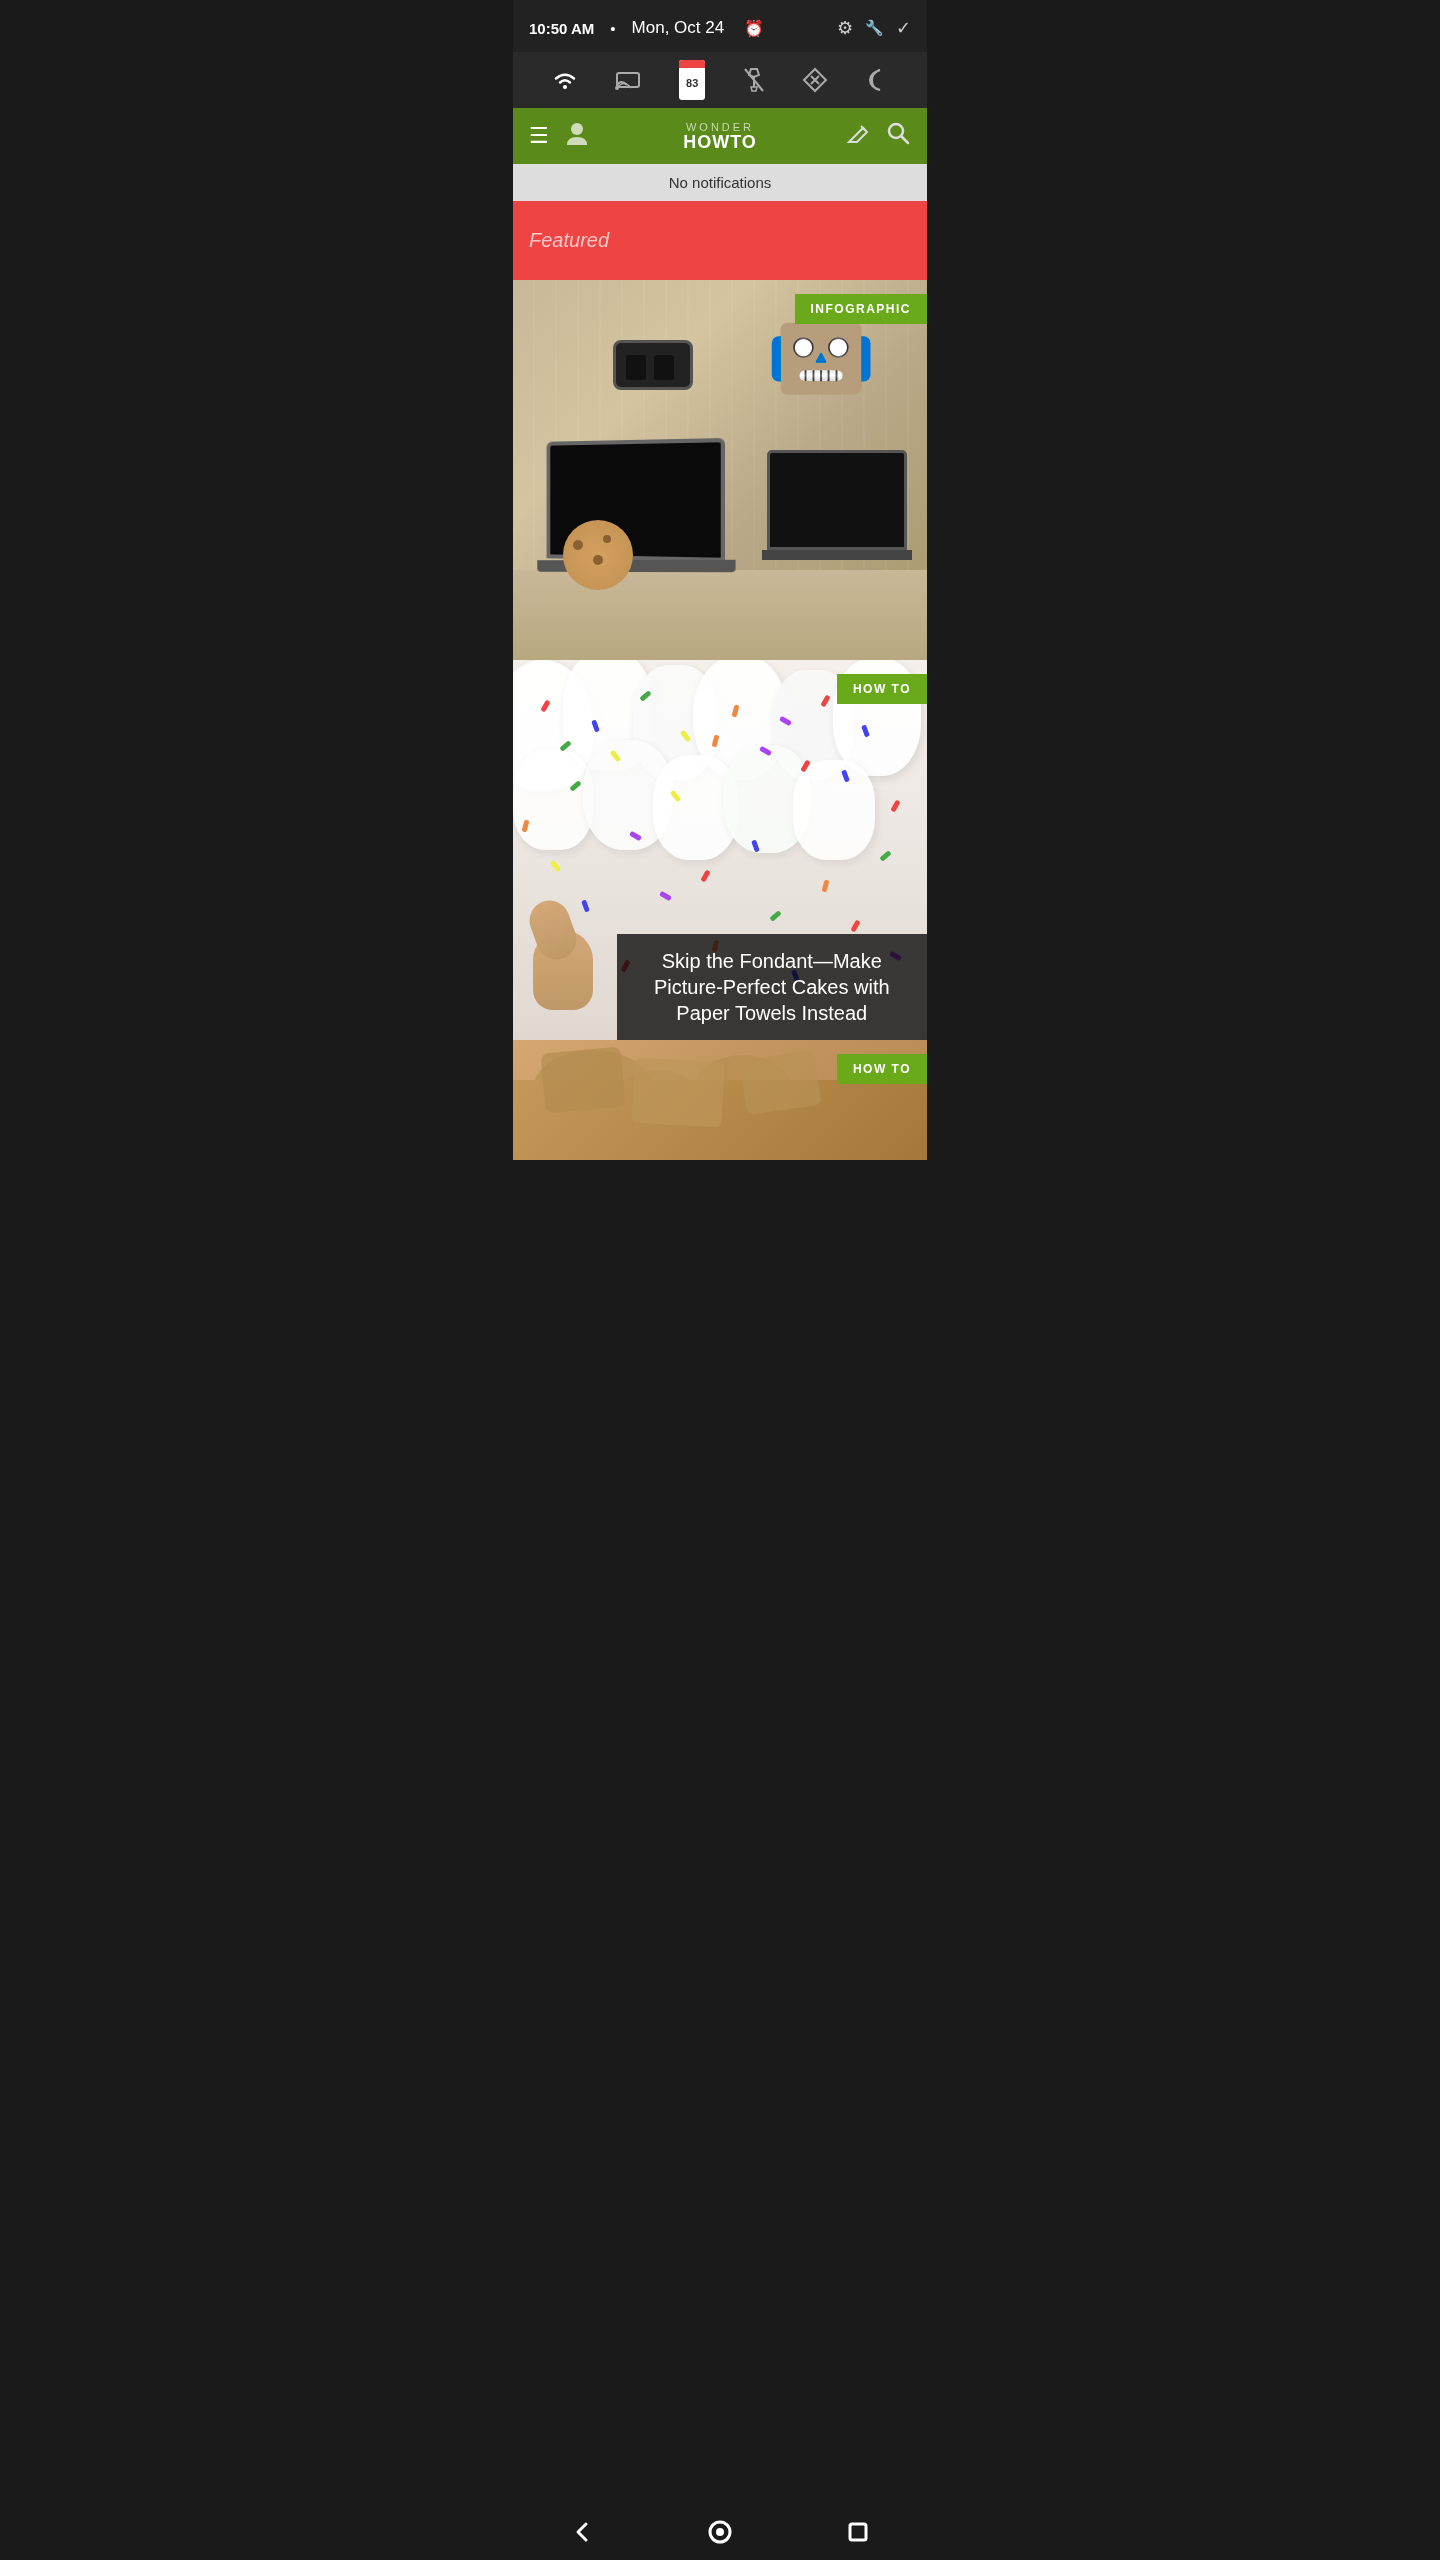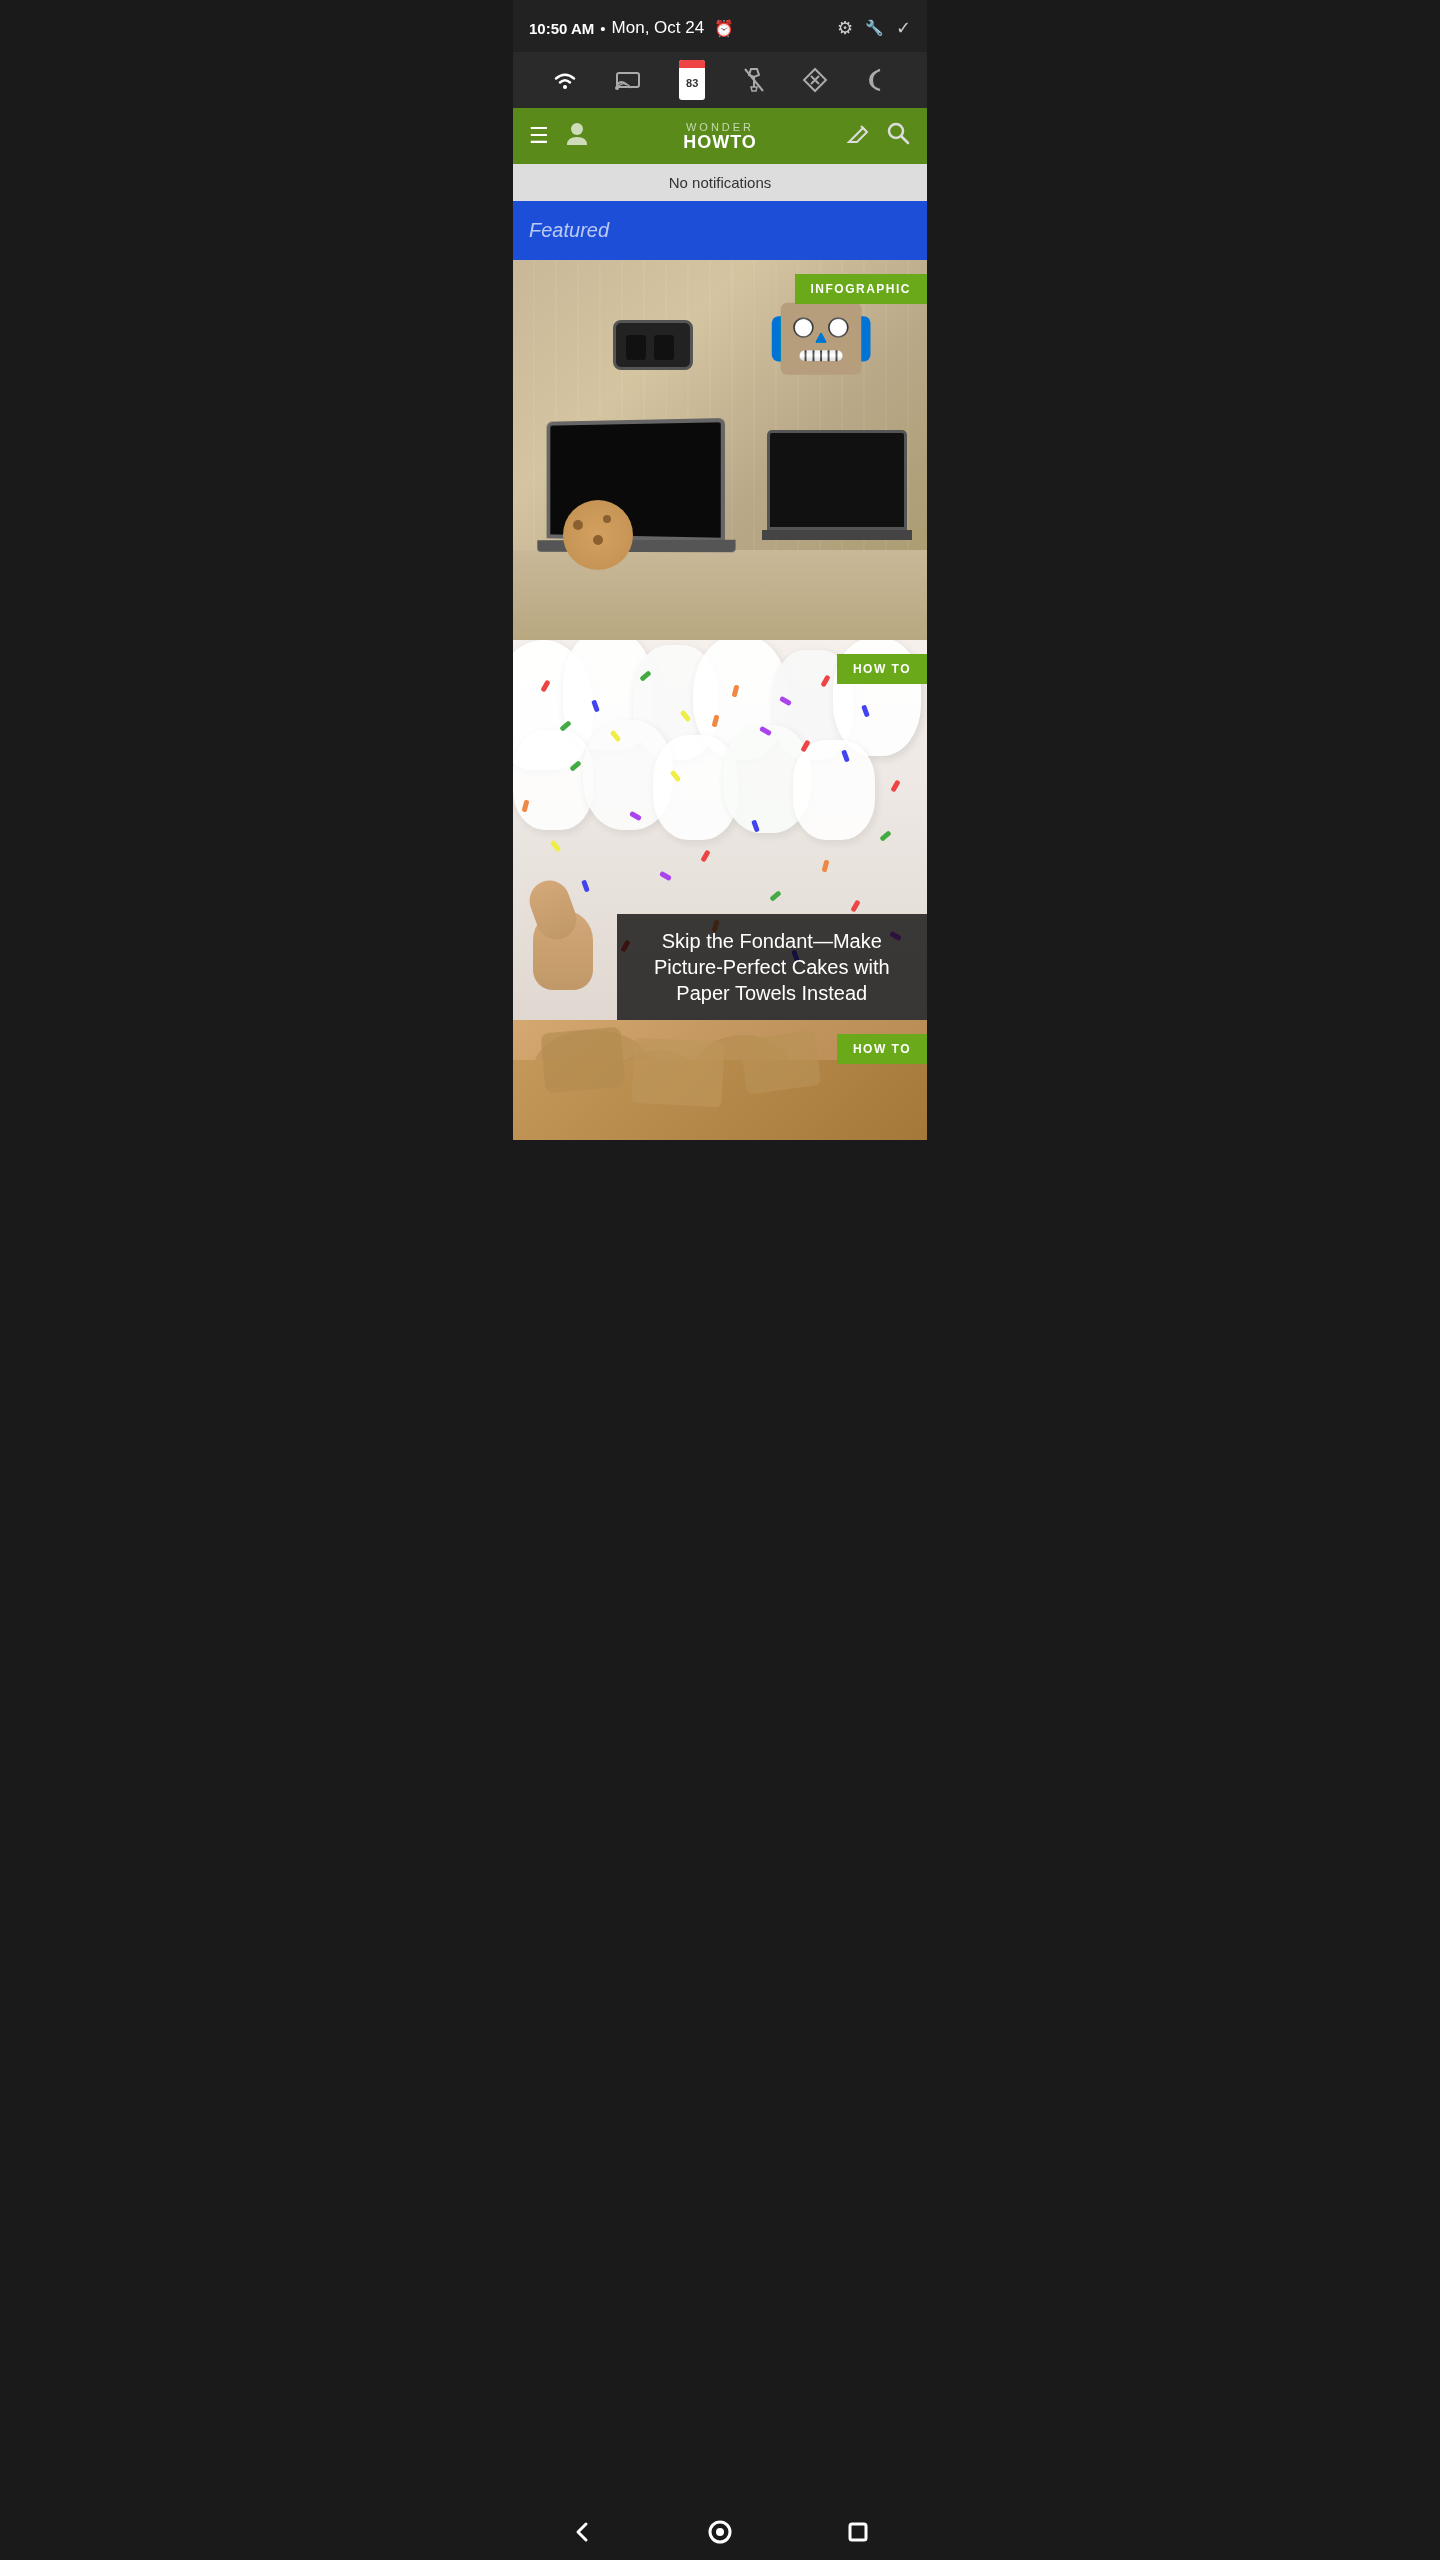--- a/index.html
+++ b/index.html
@@ -21,21 +21,21 @@
       padding: 12px 16px 8px;
       display: flex;
       align-items: center;
       justify-content: space-between;
       height: 52px;
     }
 
     .status-left {
       display: flex;
       align-items: center;
-      gap: 6px;
+      gap: 16px;
     }
 
     .status-time {
       color: #fff;
       font-size: 15px;
       font-weight: bold;
     }
 
     .status-dot {
       color: #fff;
@@ -151,22 +151,22 @@
     .notification-bar {
       background: #ddd;
       text-align: center;
       padding: 10px;
       font-size: 15px;
       color: #333;
     }
 
     
     .featured-section {
-      background: #1d4ed8;
-      padding: 18px 16px;
+      background: #ef4444;
+      padding: 28px 16px;
     }
 
     .featured-title {
       color: rgba(255,255,255,0.7);
       font-size: 20px;
       font-style: italic;
     }
 
     
     .article-card {

